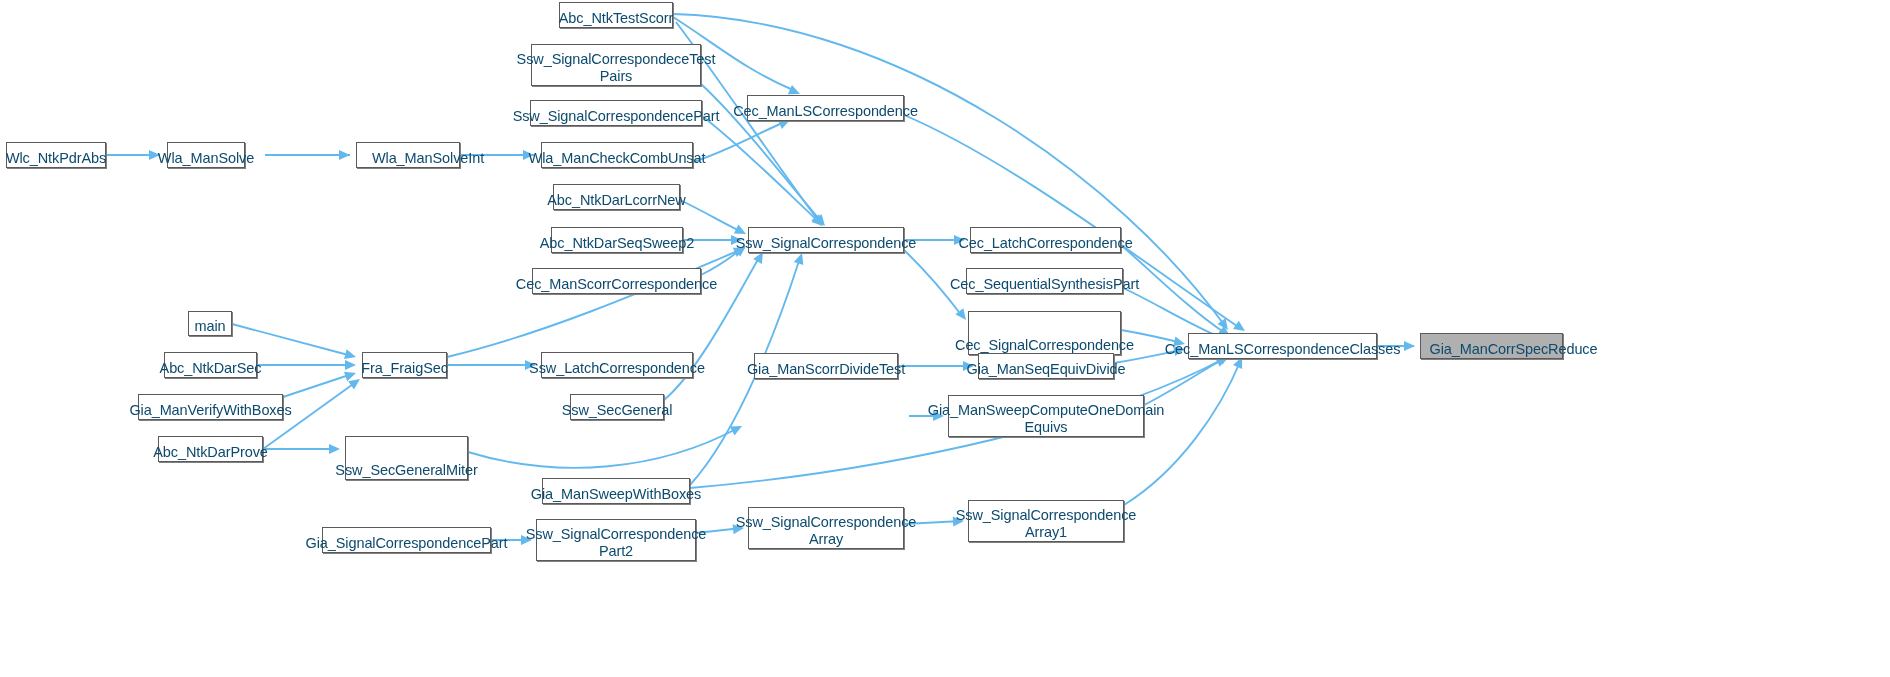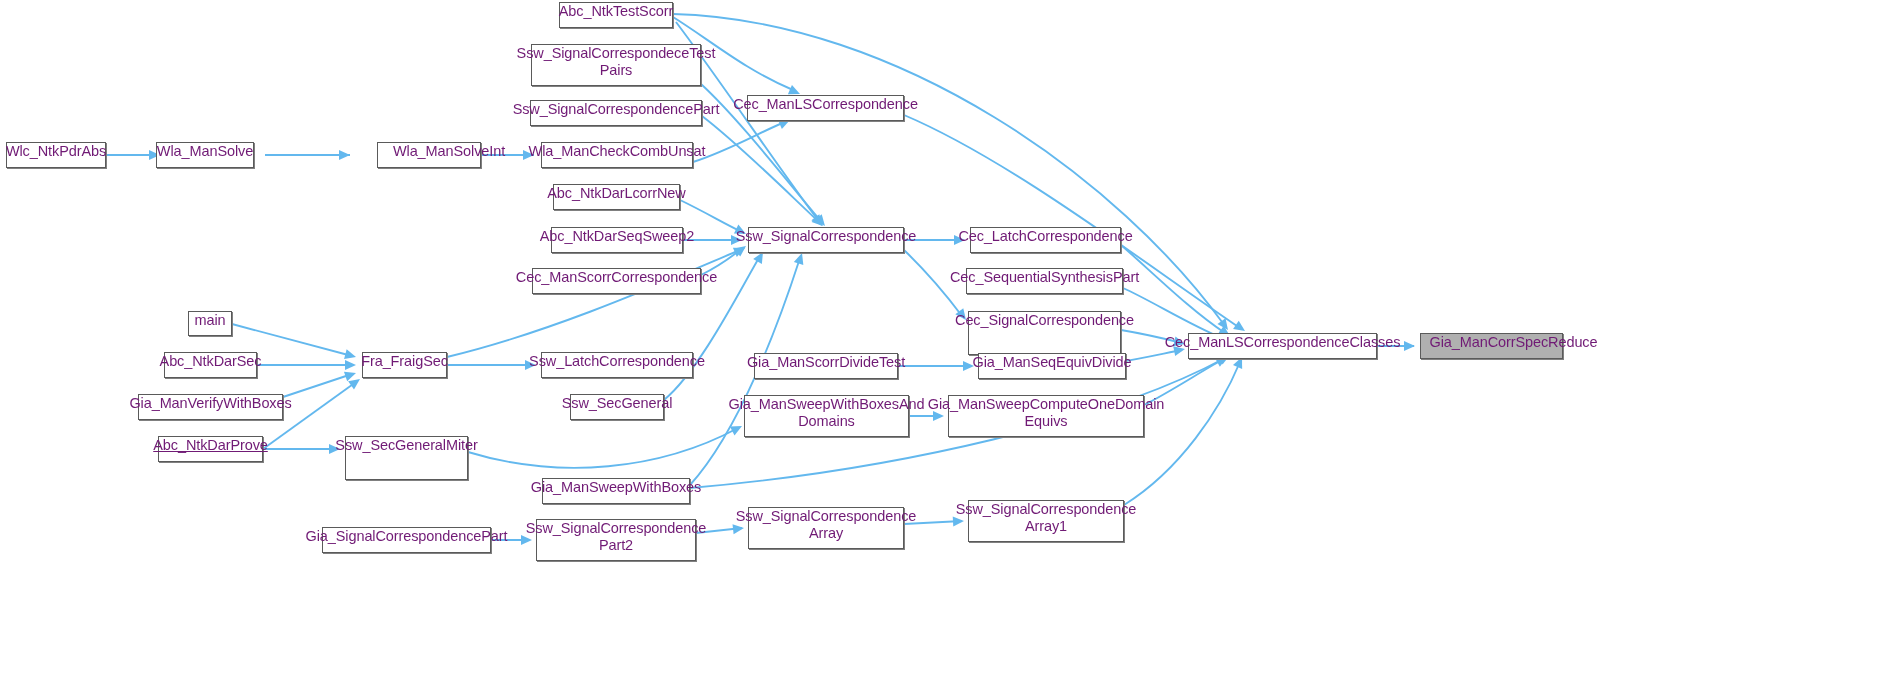--- a/index.html
+++ b/index.html
@@ -25,26 +25,26 @@
     height: 677px;
     pointer-events: none;
   }
   .node {
     position: absolute;
     box-sizing: border-box;
     background: #ffffff;
     border: 1px solid #5a5a5a;
     box-shadow: 1px 1px 0 0 #808080;
     display: flex;
-    align-items: flex-start;
+    align-items: flex-end;
     justify-content: center;
     text-align: center;
     font-family: "Liberation Sans", sans-serif;
     font-size: 14.5px;
-    color: #701a75;
+    color: #0c4a6e;
     line-height: 1.18;
     letter-spacing: -0.1px;
     white-space: pre-line;
     cursor: pointer;
     z-index: 2;
   }
   .node.highlight {
     background: #b0b0b0;
   }
   .node-label {
@@ -209,48 +209,46 @@
       <g>
         <path d="M1124,505 C1180,470 1220,410 1240,362" fill="none" stroke="#63b8ee" stroke-width="1.9"></path>
         <polygon points="0,0 -11,-5 -11,5" fill="#63b8ee" transform="translate(1242,357) rotate(-66.2410408466096)"></polygon>
       </g>
     </svg>
 <div class="node" style="left: 559px; top: 2px; width: 114px; height: 26px;"><span class="node-label">Abc_NtkTestScorr</span></div>
     <div class="node" style="left: 531px; top: 44px; width: 170px; height: 42px;"><span class="node-label">Ssw_SignalCorrespondeceTest
 Pairs</span></div>
     <div class="node" style="left: 530px; top: 100px; width: 172px; height: 26px;"><span class="node-label">Ssw_SignalCorrespondencePart</span></div>
     <div class="node" style="left: 6px; top: 142px; width: 100px; height: 26px;"><span class="node-label">Wlc_NtkPdrAbs</span></div>
-    <div class="node" style="left: 156px; top: 142px; width: 98px; height: 26px;"><span class="node-label">Wla_ManSolve</span></div>
-    <div class="node" style="left: 377px; top: 142px; width: 104px; height: 26px; padding-left: 40px;"><span class="node-label">Wla_ManSolveInt</span></div>
+    <div class="node" style="left: 167px; top: 142px; width: 78px; height: 26px;"><span class="node-label">Wla_ManSolve</span></div>
+    <div class="node" style="left: 356px; top: 142px; width: 104px; height: 26px; padding-left: 40px;"><span class="node-label">Wla_ManSolveInt</span></div>
     <div class="node" style="left: 541px; top: 142px; width: 152px; height: 26px;"><span class="node-label">Wla_ManCheckCombUnsat</span></div>
     <div class="node" style="left: 553px; top: 184px; width: 127px; height: 26px;"><span class="node-label">Abc_NtkDarLcorrNew</span></div>
     <div class="node" style="left: 551px; top: 227px; width: 132px; height: 26px;"><span class="node-label">Abc_NtkDarSeqSweep2</span></div>
     <div class="node" style="left: 532px; top: 268px; width: 169px; height: 26px;"><span class="node-label">Cec_ManScorrCorrespondence</span></div>
     <div class="node" style="left: 747px; top: 95px; width: 157px; height: 26px;"><span class="node-label">Cec_ManLSCorrespondence</span></div>
     <div class="node" style="left: 748px; top: 227px; width: 156px; height: 26px;"><span class="node-label">Ssw_SignalCorrespondence</span></div>
     <div class="node" style="left: 970px; top: 227px; width: 151px; height: 26px;"><span class="node-label">Cec_LatchCorrespondence</span></div>
     <div class="node" style="left: 966px; top: 268px; width: 157px; height: 26px;"><span class="node-label">Cec_SequentialSynthesisPart</span></div>
     <div class="node" style="left: 968px; top: 311px; width: 153px; height: 44px;"><span class="node-label">Cec_SignalCorrespondence</span></div>
     <div class="node" style="left: 1188px; top: 333px; width: 189px; height: 26px;"><span class="node-label">Cec_ManLSCorrespondenceClasses</span></div>
     <div class="node highlight" style="left: 1420px; top: 333px; width: 143px; height: 26px; padding-left: 44px;"><span class="node-label">Gia_ManCorrSpecReduce</span></div>
     <div class="node" style="left: 188px; top: 311px; width: 44px; height: 25px;"><span class="node-label">main</span></div>
     <div class="node" style="left: 164px; top: 352px; width: 93px; height: 26px;"><span class="node-label">Abc_NtkDarSec</span></div>
     <div class="node" style="left: 138px; top: 394px; width: 145px; height: 26px;"><span class="node-label">Gia_ManVerifyWithBoxes</span></div>
-    <div class="node" style="left: 158px; top: 436px; width: 105px; height: 26px; text-decoration: underline;"><span class="node-label">Abc_NtkDarProve</span></div>
+    <div class="node" style="left: 158px; top: 436px; width: 105px; height: 26px;"><span class="node-label">Abc_NtkDarProve</span></div>
     <div class="node" style="left: 362px; top: 352px; width: 85px; height: 26px;"><span class="node-label">Fra_FraigSec</span></div>
     <div class="node" style="left: 541px; top: 352px; width: 152px; height: 26px;"><span class="node-label">Ssw_LatchCorrespondence</span></div>
     <div class="node" style="left: 570px; top: 394px; width: 94px; height: 26px;"><span class="node-label">Ssw_SecGeneral</span></div>
     <div class="node" style="left: 345px; top: 436px; width: 123px; height: 44px;"><span class="node-label">Ssw_SecGeneralMiter</span></div>
     <div class="node" style="left: 542px; top: 478px; width: 148px; height: 26px;"><span class="node-label">Gia_ManSweepWithBoxes</span></div>
     <div class="node" style="left: 322px; top: 527px; width: 169px; height: 26px;"><span class="node-label">Gia_SignalCorrespondencePart</span></div>
     <div class="node" style="left: 536px; top: 519px; width: 160px; height: 42px;"><span class="node-label">Ssw_SignalCorrespondence
 Part2</span></div>
     <div class="node" style="left: 754px; top: 353px; width: 144px; height: 26px;"><span class="node-label">Gia_ManScorrDivideTest</span></div>
-    <div class="node" style="left: 744px; top: 395px; width: 165px; height: 42px;"><span class="node-label">Gia_ManSweepWithBoxesAnd
-Domains</span></div>
     <div class="node" style="left: 748px; top: 507px; width: 156px; height: 42px;"><span class="node-label">Ssw_SignalCorrespondence
 Array</span></div>
-    <div class="node" style="left: 978px; top: 353px; width: 148px; height: 26px;"><span class="node-label">Gia_ManSeqEquivDivide</span></div>
+    <div class="node" style="left: 978px; top: 353px; width: 136px; height: 26px;"><span class="node-label">Gia_ManSeqEquivDivide</span></div>
     <div class="node" style="left: 948px; top: 395px; width: 196px; height: 42px;"><span class="node-label">Gia_ManSweepComputeOneDomain
 Equivs</span></div>
     <div class="node" style="left: 968px; top: 500px; width: 156px; height: 42px;"><span class="node-label">Ssw_SignalCorrespondence
 Array1</span></div>
   </div>
 
 </body></html>

